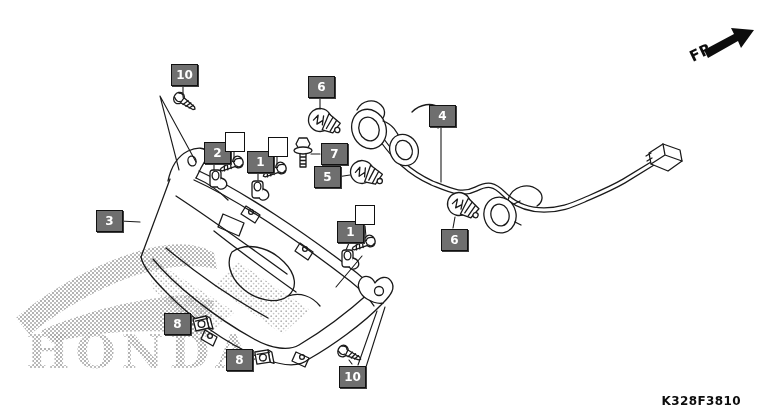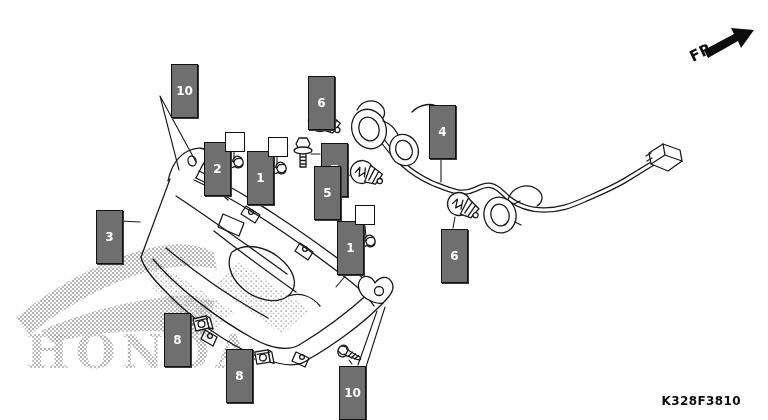--- a/index.html
+++ b/index.html
@@ -1,21 +1,21 @@
 <!DOCTYPE html>
 <html style="--callout-bg: #6f6f6f; --callout-border: #111111; --callout-text: #ffffff;"><head>
 <meta charset="utf-8">
 <style>
   html,body{margin:0;padding:0;}
   body{width:768px;height:420px;background:#ffffff;overflow:hidden;
        font-family:"DejaVu Sans","Liberation Sans",sans-serif;}
   #stage{position:relative;width:768px;height:420px;background:#fff;}
   #art{position:absolute;left:0;top:0;}
   .callout{
-    position:absolute;min-width:21px;height:20px;padding:16px 2px;
+    position:absolute;min-width:21px;height:20px;padding:0 2px;
     background:var(--callout-bg,#6f6f6f);
     border:1.6px solid var(--callout-border,#111);
     color:var(--callout-text,#fff);
     font:bold 12px "DejaVu Sans","Liberation Sans",sans-serif;
     display:flex;align-items:center;justify-content:center;
     box-shadow:1px 1px 0 #3c3c3c;line-height:1;
   }
   .wbox{
     position:absolute;width:18px;height:18px;background:#fff;
     border:1.6px solid #111;

